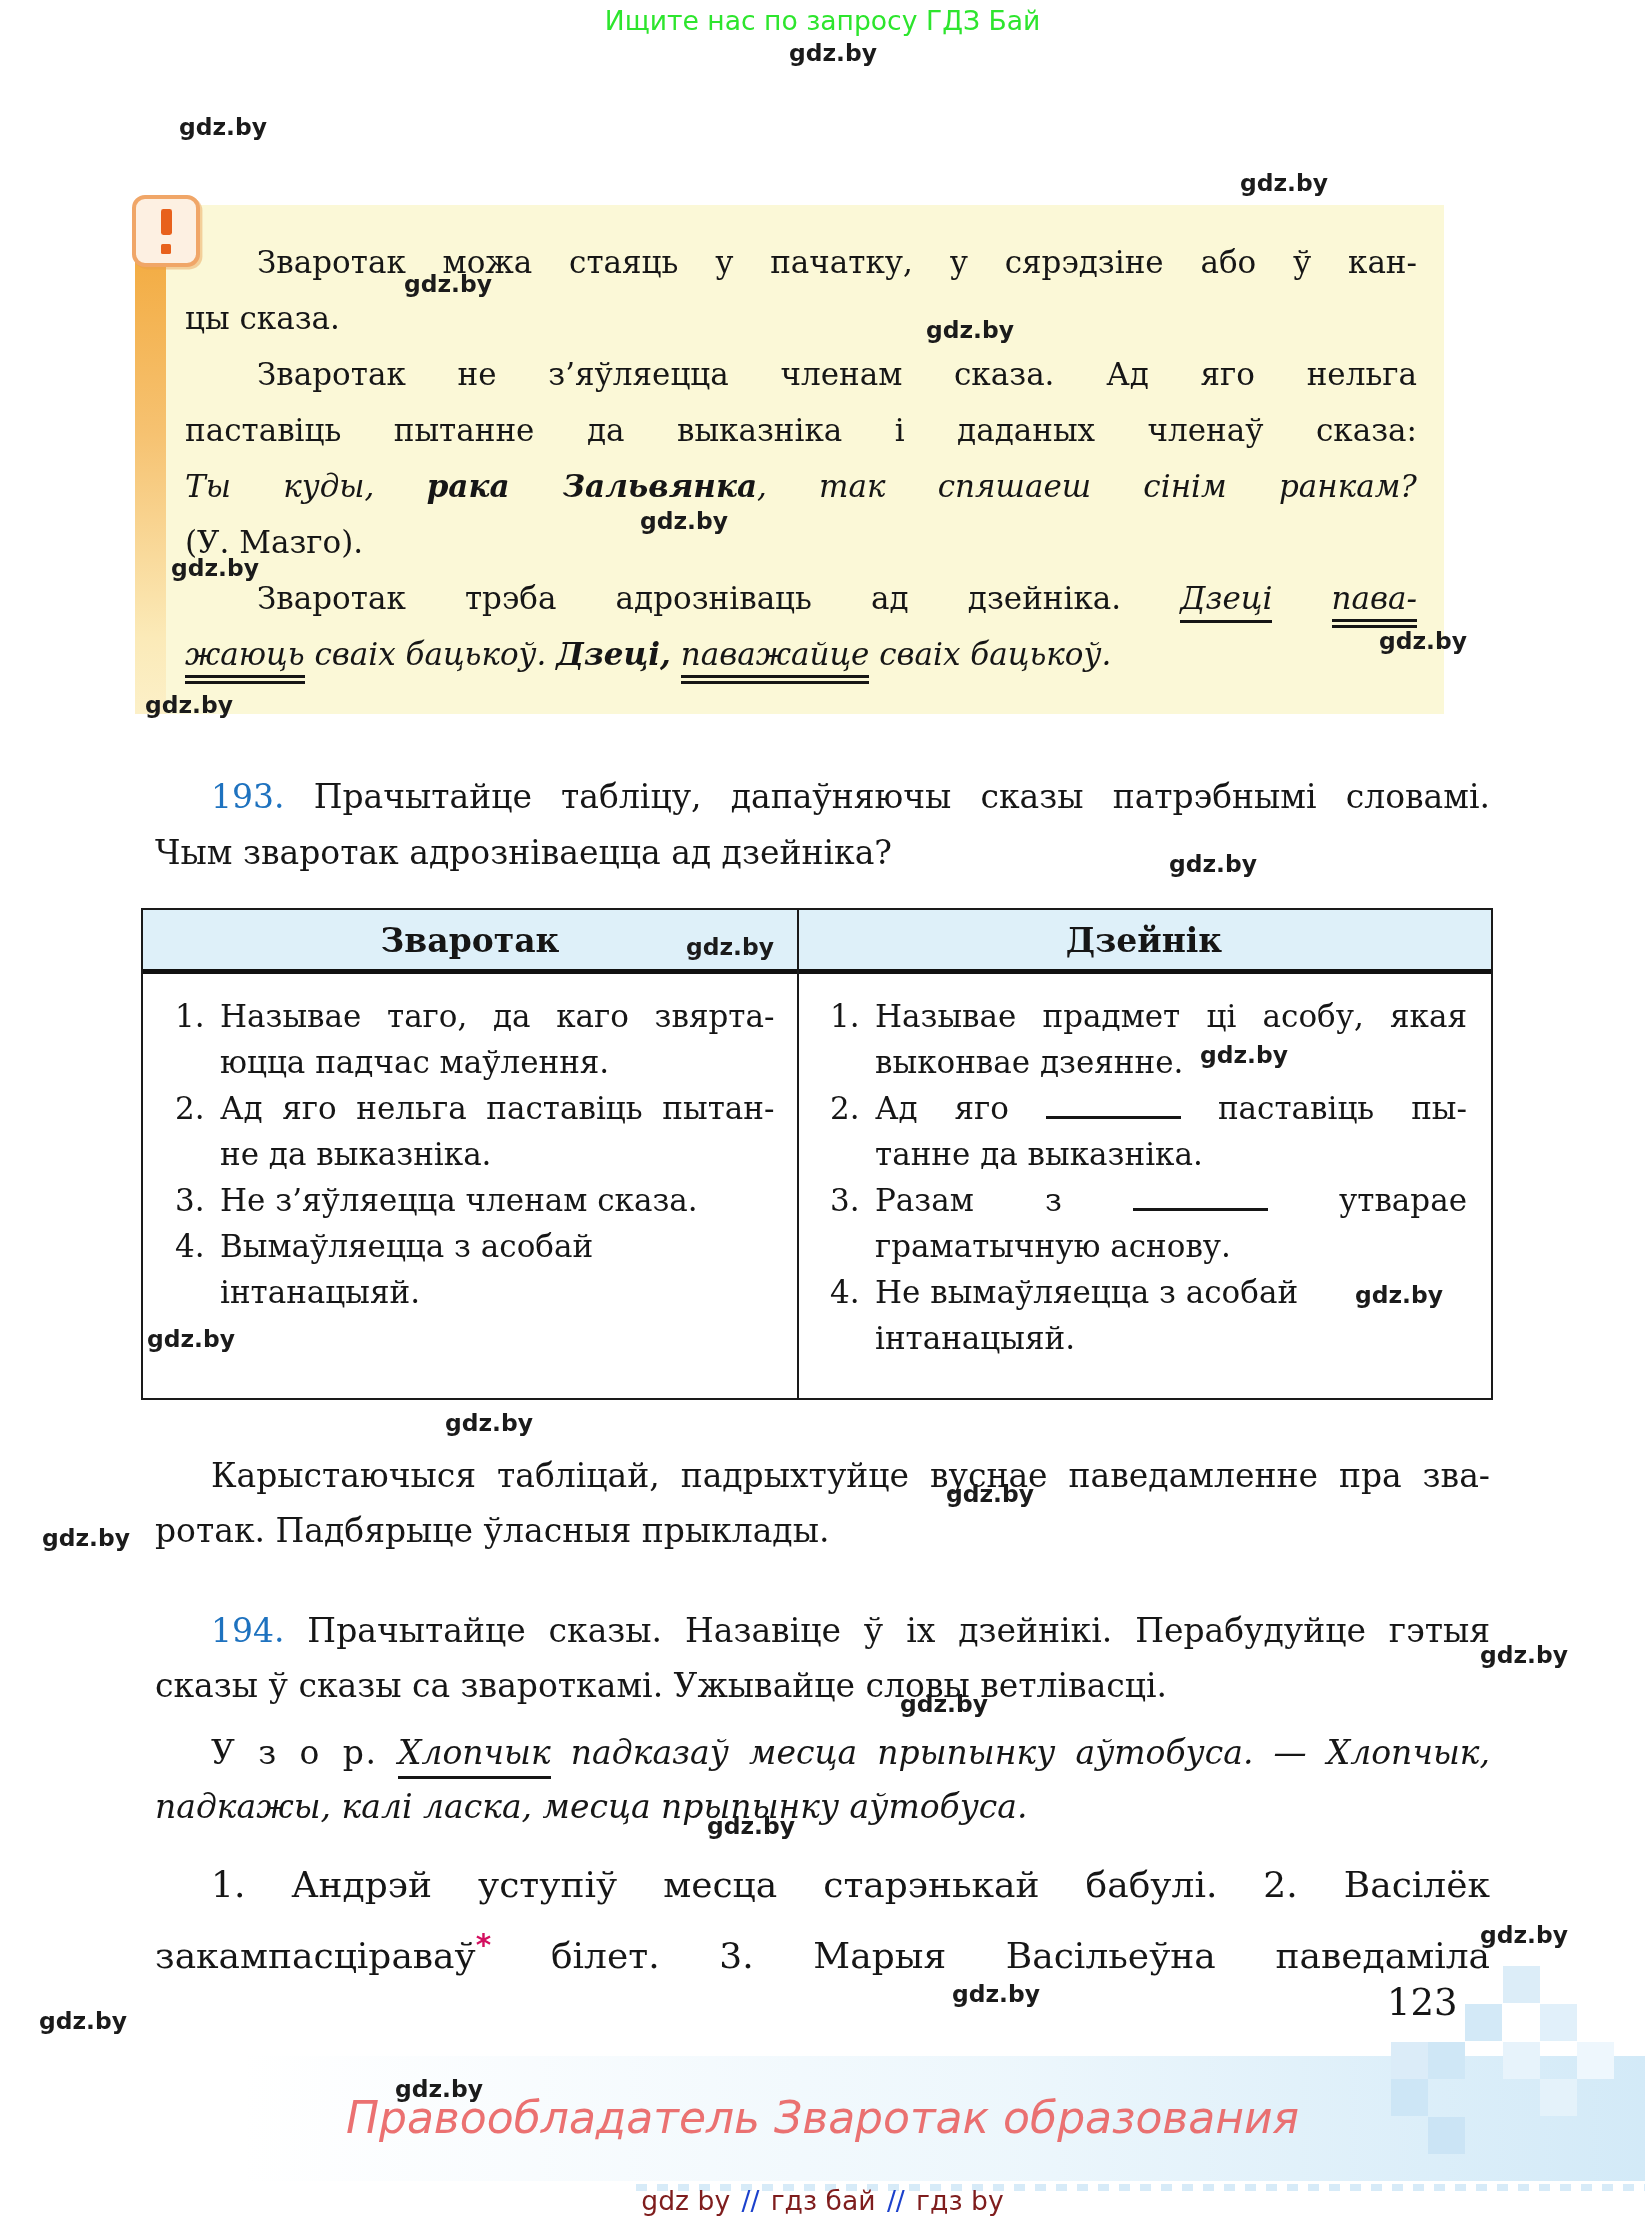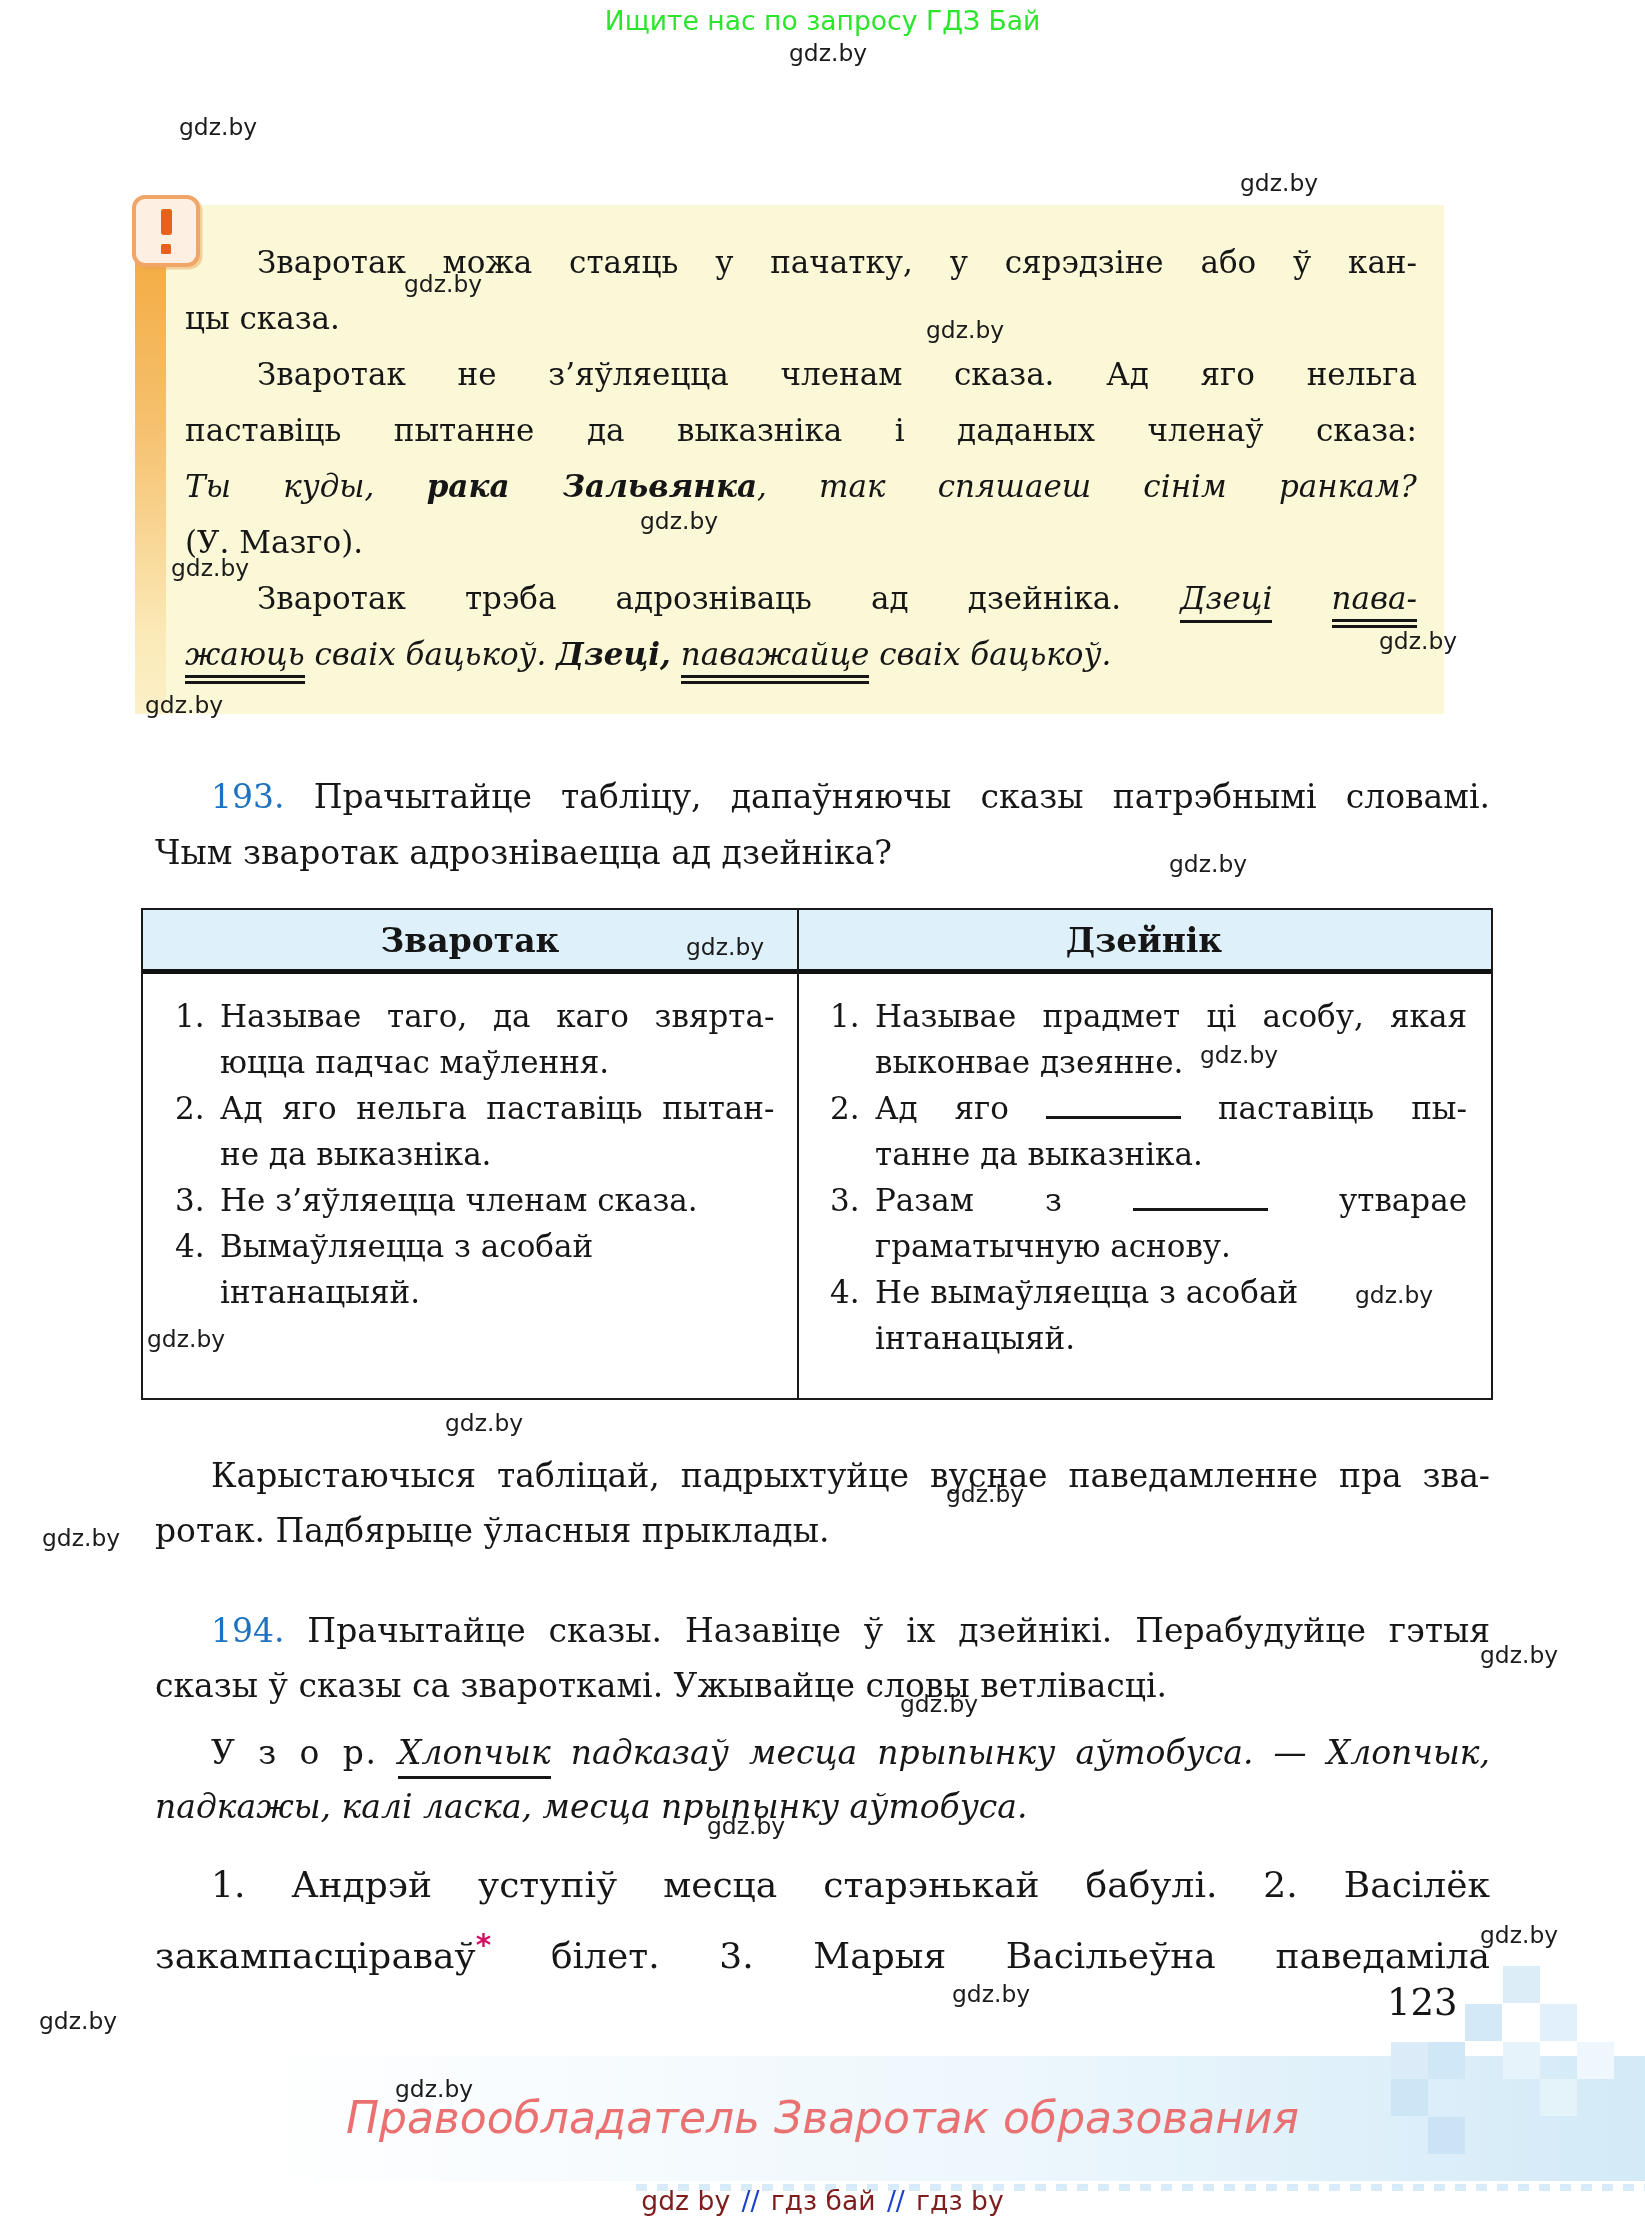--- a/index.html
+++ b/index.html
@@ -4,21 +4,21 @@
 <style>
   html,body{margin:0;padding:0;}
   body{
     width:1645px;height:2216px;position:relative;background:#ffffff;
     font-family:"DejaVu Serif","Liberation Serif",serif;color:#161616;
     overflow:hidden;
   }
   
   .wm{
     position:absolute;font-family:"DejaVu Sans","Liberation Sans",sans-serif;
-    font-size:23.4px;font-weight:400;color:#1b1b1b;white-space:nowrap;z-index:9;
+    font-size:23.4px;font-weight:700;color:#1b1b1b;white-space:nowrap;z-index:9;
   }
   
   .notice{
     position:absolute;top:4.8px;left:0;width:1645px;text-align:center;
     font-family:"DejaVu Sans","Liberation Sans",sans-serif;
     font-size:26.6px;font-weight:500;color:#2de52d;z-index:3;
   }
   
   .rule-box{
     position:absolute;left:165px;top:205px;width:1279px;height:509px;

